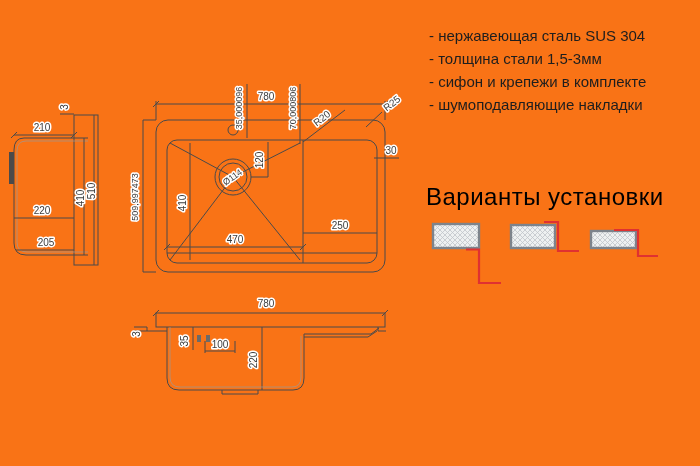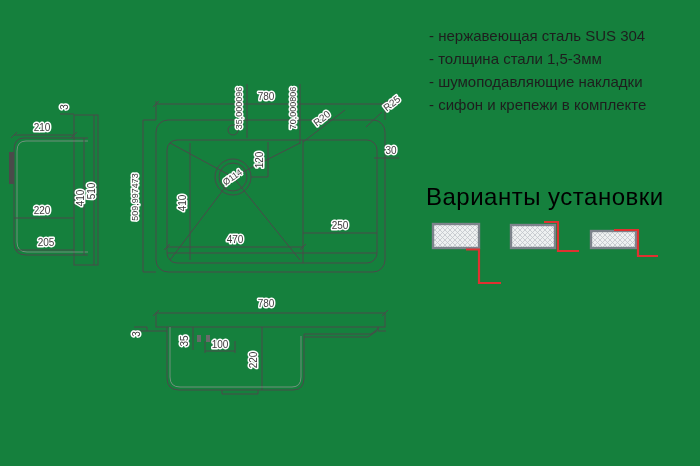--- a/index.html
+++ b/index.html
@@ -1,16 +1,16 @@
 <!DOCTYPE html>
 <html><head>
 <meta charset="utf-8">
 <style>
   html,body{margin:0;padding:0;background:#fff;}
-  .canvas{position:relative;width:700px;height:466px;background:#15803d;overflow:hidden;
+  .canvas{position:relative;width:700px;height:466px;background:#f97316;overflow:hidden;
           font-family:"Liberation Sans",sans-serif;}
   .specs{position:absolute;left:429px;top:24px;width:265px;color:#1e1e1e;
          font-size:15px;line-height:23px;}
   .inst-title{position:absolute;left:426px;top:183px;color:#000;
          font-family:Liberation Sans, sans-serif;font-size:24px;letter-spacing:.5px;}
   svg{position:absolute;left:0;top:0;}
   svg text{font-family:"Liberation Sans",sans-serif;fill:#3c3c3c;}
   .dim{font-size:10px;paint-order:stroke;stroke:#fff;stroke-width:3px;stroke-linejoin:round;}
   .dim-s{font-size:9px;paint-order:stroke;stroke:#fff;stroke-width:3px;stroke-linejoin:round;}
   .ln{stroke:#4a4a4a;stroke-width:1;fill:none;}
@@ -19,22 +19,22 @@
   .hrect{fill:url(#xh);stroke:#7d838c;stroke-width:2.4;}
 </style>
 </head>
 <body>
 
 <div class="canvas">
 
   <div class="specs">
     <div>- нержавеющая сталь SUS 304</div>
     <div>- толщина стали 1,5-3мм</div>
+    <div>- сифон и крепежи в комплекте</div>
     <div>- шумоподавляющие накладки</div>
-    <div>- сифон и крепежи в комплекте</div>
   </div>
 
   <div class="inst-title">Варианты установки</div>
 
   <svg width="700" height="466" viewBox="0 0 700 466">
     <defs>
       <pattern id="xh" width="5" height="5" patternUnits="userSpaceOnUse">
         <rect width="5" height="5" fill="#eef0f1"></rect>
         <path d="M0,0 L5,5 M5,0 L0,5" stroke="#c0c4ca" stroke-width="0.8"></path>
       </pattern>

